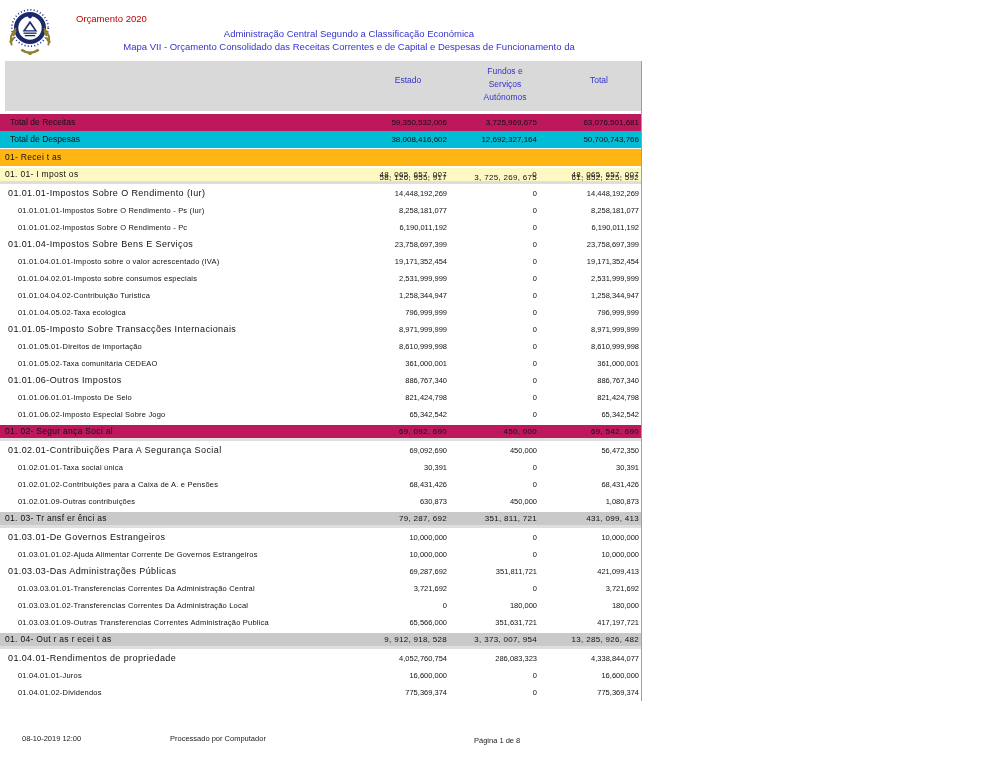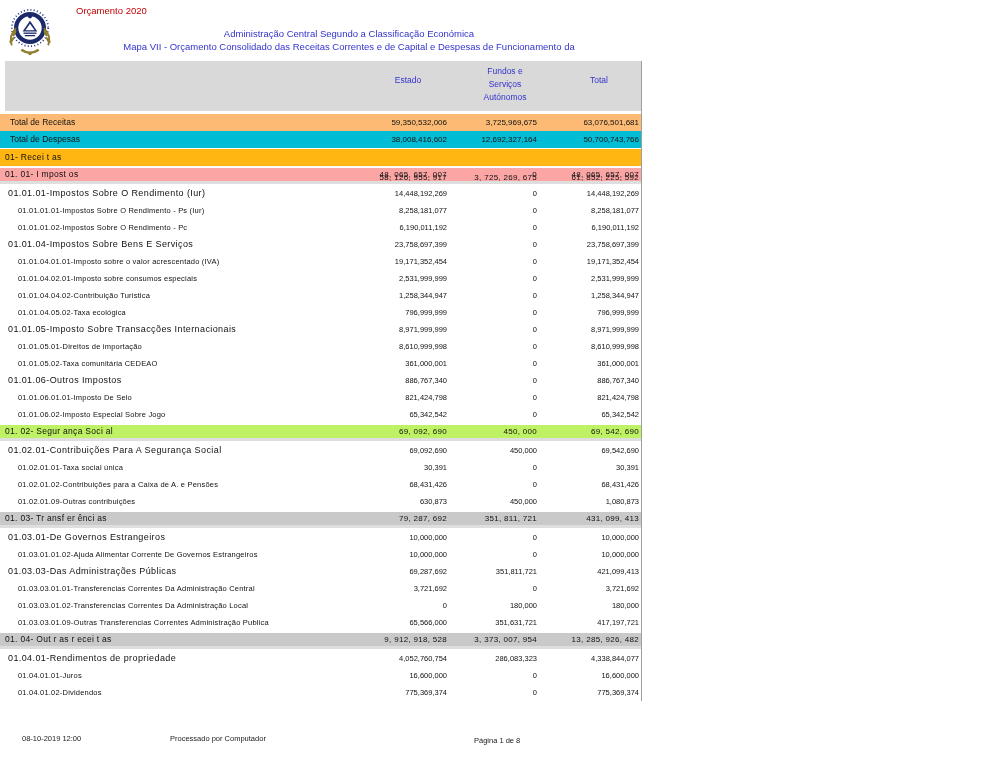--- a/index.html
+++ b/index.html
@@ -61,55 +61,55 @@
     <path d="M9,46 Q5,34 14,26" fill="none" stroke="#8f7e2e" stroke-width="2"></path>
     <path d="M51,46 Q55,34 46,26" fill="none" stroke="#8f7e2e" stroke-width="2"></path>
     <ellipse cx="9" cy="40" rx="4" ry="1.6" fill="#8f7e2e" transform="rotate(-55 9 40)"></ellipse>
     <ellipse cx="12" cy="32" rx="4" ry="1.6" fill="#8f7e2e" transform="rotate(-65 12 32)"></ellipse>
     <ellipse cx="51" cy="40" rx="4" ry="1.6" fill="#8f7e2e" transform="rotate(55 51 40)"></ellipse>
     <ellipse cx="48" cy="32" rx="4" ry="1.6" fill="#8f7e2e" transform="rotate(65 48 32)"></ellipse>
     <path d="M20,51 Q30,58 40,51" fill="none" stroke="#8f7e2e" stroke-width="3"></path>
     <circle cx="30" cy="55.5" r="2" fill="#8f7e2e"></circle>
   </svg>
 
-  <div class="doc-title" style="color: rgb(192, 0, 0);">Orçamento 2020</div>
+  <div class="doc-title" style="color: rgb(192, 0, 0); margin-top: 8px;">Orçamento 2020</div>
 
   <div class="doc-subtitle" style="color: rgb(51, 51, 204);">
     <div>Administração Central Segundo a Classificação Económica</div>
     <div>Mapa VII - Orçamento Consolidado das Receitas Correntes e de Capital e Despesas de Funcionamento da</div>
   </div>
 
   <div class="table">
     <div class="thead" style="background: rgb(217, 217, 217); color: rgb(51, 51, 204);">
       <span class="h h-estado">Estado</span>
       <span class="h h-fsa">Fundos e
 Serviços
 Autónomos</span>
       <span class="h h-total">Total</span>
     </div>
     <div class="rows">
-        <div class="row grand" style="background: #fdba74;">
+        <div class="row grand" style="background: #be185d;">
           <span class="c label">Total de Receitas</span>
           <span class="c num">59,350,532,006</span>
           <span class="c num">3,725,969,675</span>
           <span class="c num">63,076,501,681</span>
         </div>
         <div class="row grand" style="background: rgb(0, 188, 212);">
           <span class="c label">Total de Despesas</span>
           <span class="c num">38,008,416,602</span>
           <span class="c num">12,692,327,164</span>
           <span class="c num">50,700,743,766</span>
         </div>
         <div class="row chapter" style="background: rgb(255, 182, 18);">
           <span class="c label">01- Recei t as</span>
           <span class="c num">58, 126, 955, 917</span>
           <span class="c num">3, 725, 269, 675</span>
           <span class="c num">61, 852, 225, 592</span>
         </div>
-        <div class="row section" style="background: #fca5a5;">
+        <div class="row section" style="background: #fef9c3;">
           <span class="c label">01. 01- I mpost os</span>
           <span class="c num">48, 065, 657, 007</span>
           <span class="c num">0</span>
           <span class="c num">48, 065, 657, 007</span>
         </div>
         <div class="row group">
           <span class="c label">01.01.01-Impostos Sobre O Rendimento (Iur)</span>
           <span class="c num">14,448,192,269</span>
           <span class="c num">0</span>
           <span class="c num">14,448,192,269</span>
@@ -185,31 +185,31 @@
           <span class="c num">821,424,798</span>
           <span class="c num">0</span>
           <span class="c num">821,424,798</span>
         </div>
         <div class="row item">
           <span class="c label">01.01.06.02-Imposto Especial Sobre Jogo</span>
           <span class="c num">65,342,542</span>
           <span class="c num">0</span>
           <span class="c num">65,342,542</span>
         </div>
-        <div class="row section" style="background: #bef264;">
+        <div class="row section" style="background: #be185d;">
           <span class="c label">01. 02- Segur ança  Soci al</span>
           <span class="c num">69, 092, 690</span>
           <span class="c num">450, 000</span>
           <span class="c num">69, 542, 690</span>
         </div>
         <div class="row group">
           <span class="c label">01.02.01-Contribuições Para A Segurança Social</span>
           <span class="c num">69,092,690</span>
           <span class="c num">450,000</span>
-          <span class="c num">69,542,690</span>
+          <span class="c num">56,472,350</span>
         </div>
         <div class="row item">
           <span class="c label">01.02.01.01-Taxa social única</span>
           <span class="c num">30,391</span>
           <span class="c num">0</span>
           <span class="c num">30,391</span>
         </div>
         <div class="row item">
           <span class="c label">01.02.01.02-Contribuições para a Caixa de A. e Pensões</span>
           <span class="c num">68,431,426</span>

